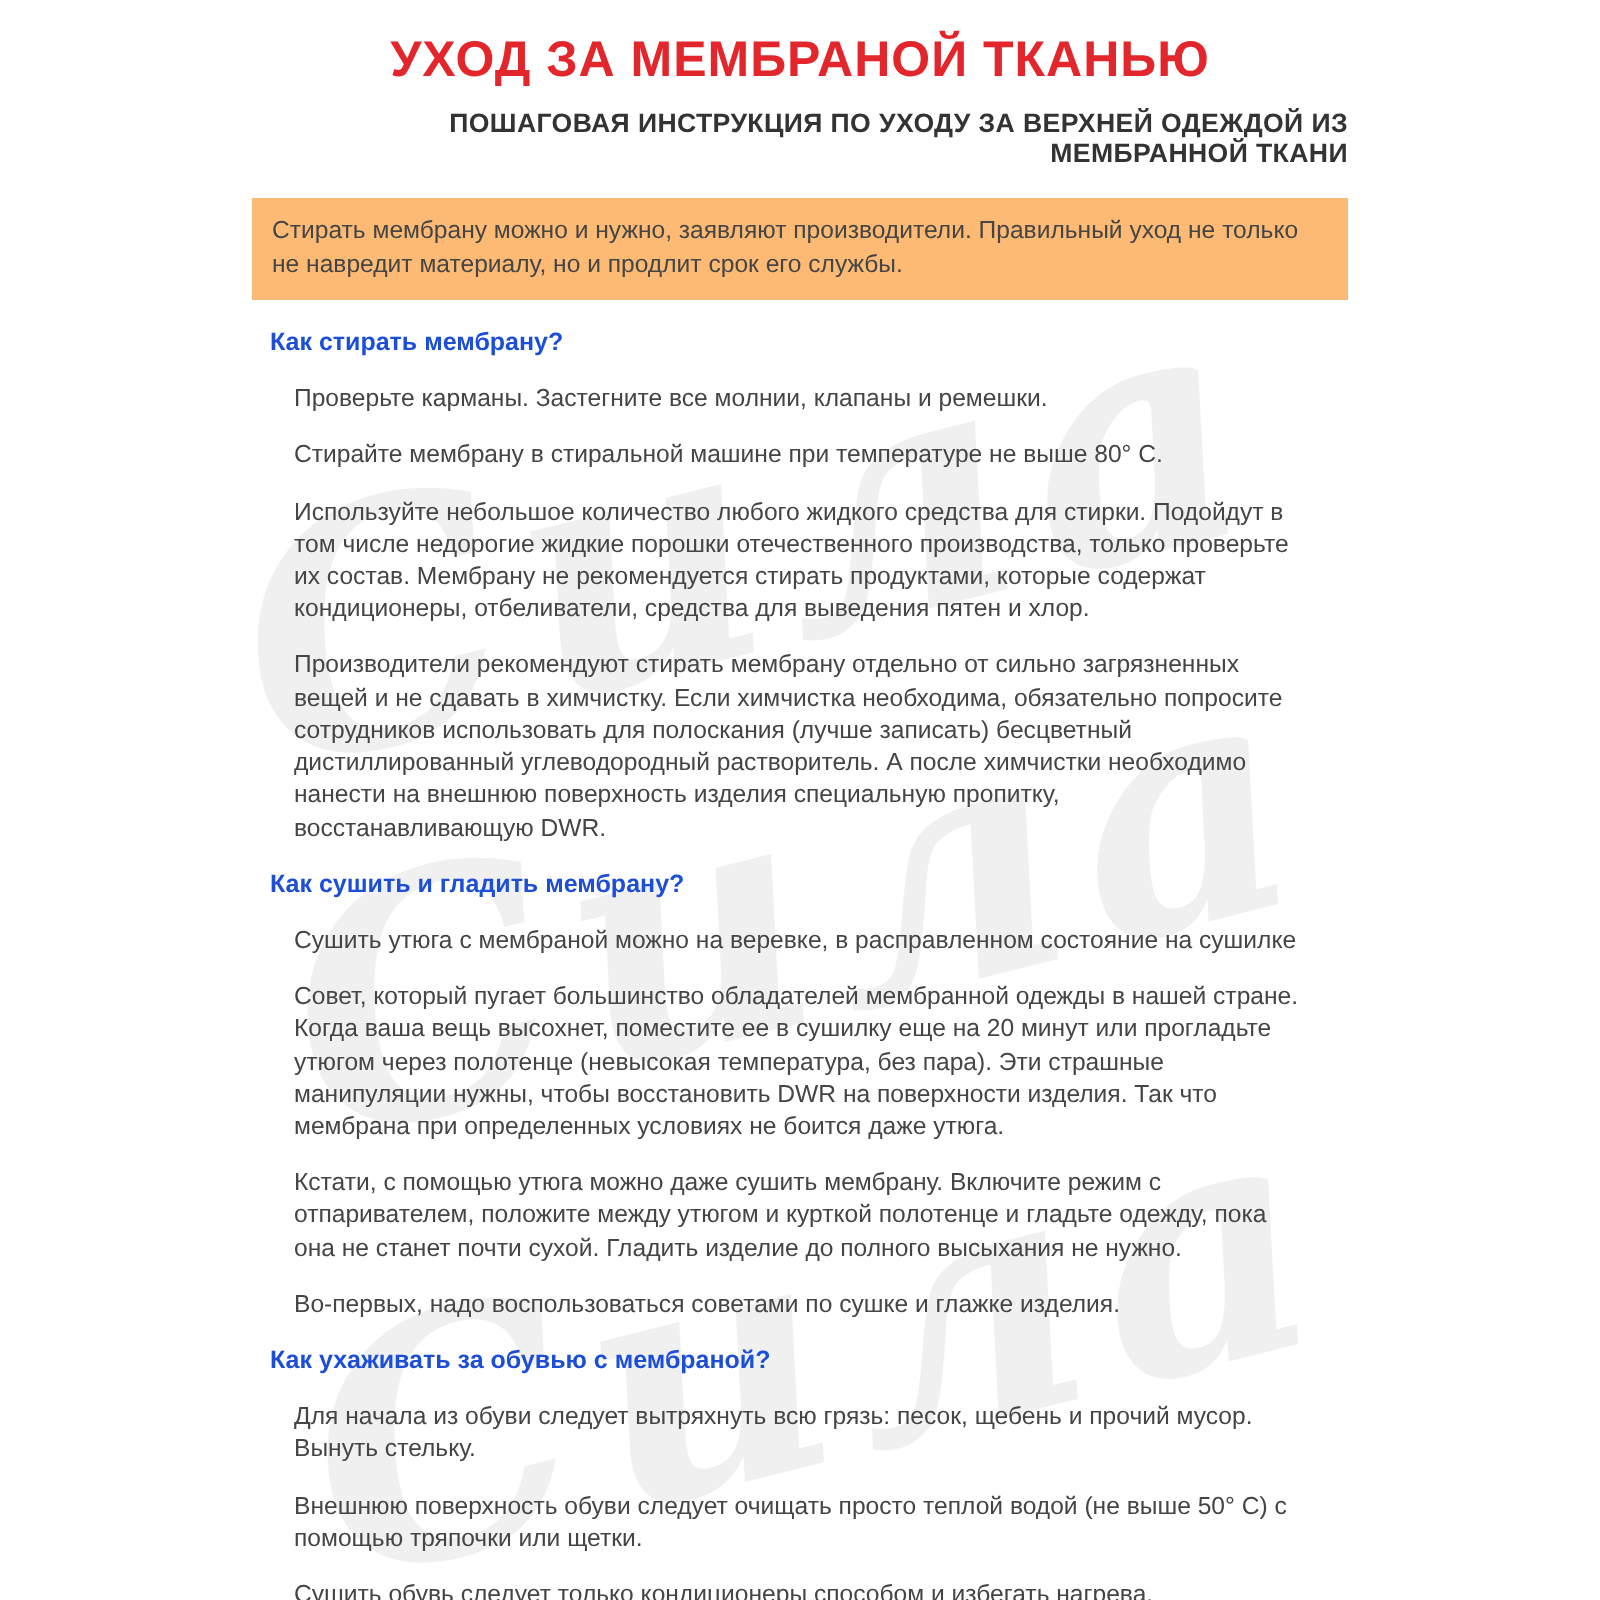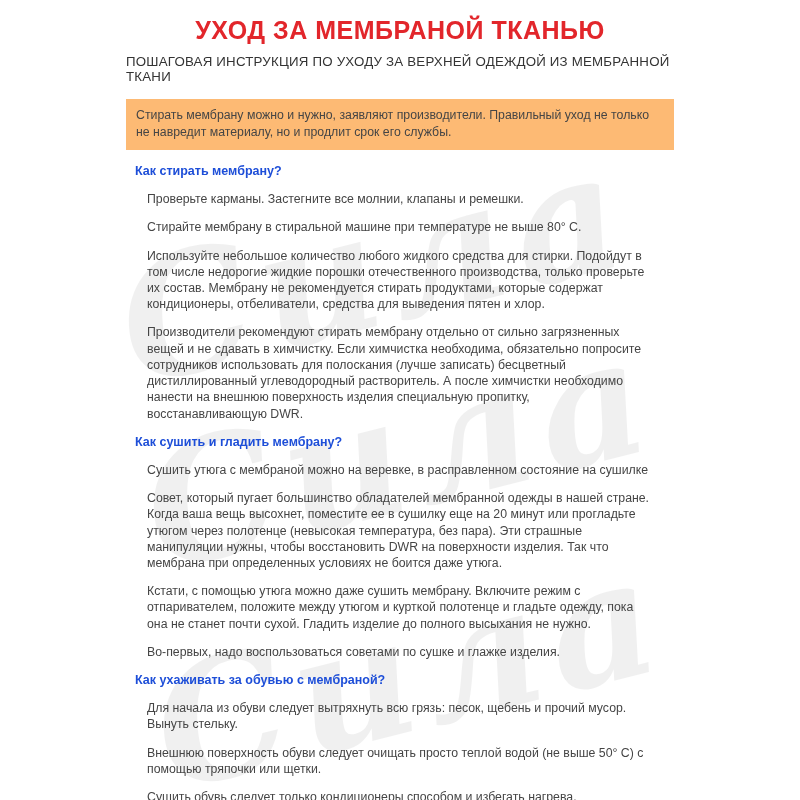--- a/index.html
+++ b/index.html
@@ -37,23 +37,23 @@
     margin:0;
     font-size:25px;
     font-weight:bold;
     text-align:center;
     letter-spacing:0.5px;
     line-height:1.05;
   }
   .subtitle {
     margin:11px 0 0 0;
     font-size:13.3px;
-    font-weight:normal;
+    font-weight:bold;
     color:#333333;
-    text-align:left;
+    text-align:right;
     letter-spacing:0.2px;
   }
   .intro-box {
     margin-top:15px;
     background:#fdba74;
     padding:8px 10px 9px 10px;
   }
   .intro-box p {
     margin:0;
     font-size:12.3px;

